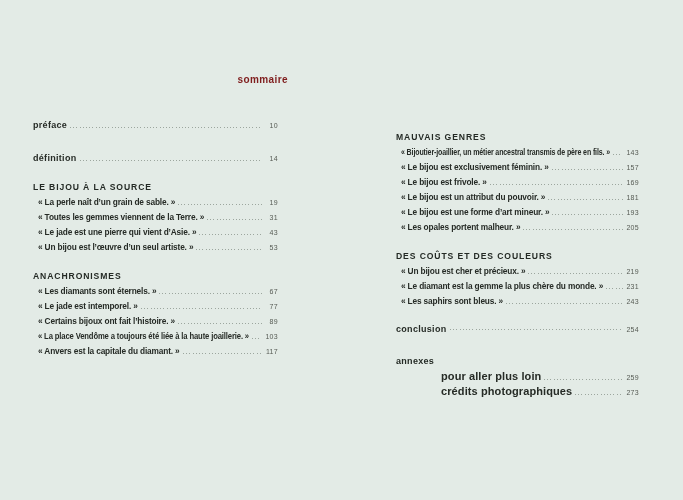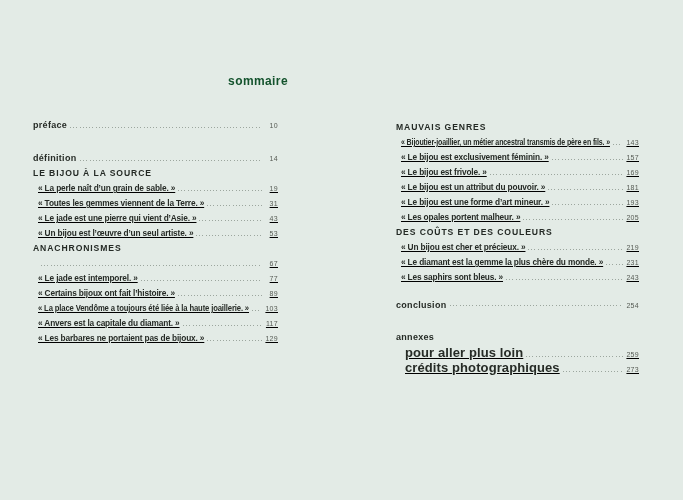--- a/index.html
+++ b/index.html
@@ -13,24 +13,24 @@
     position: relative;
     width: 683px; height: 500px;
     background: #e3ebe6;
     overflow: hidden;
   }
 
   .page-title {
     position: absolute;
     left: 43px; top: 74px; width: 245px;
     text-align: right;
-    font-size: 12px;
+    font-size: 10px;
     font-weight: bold;
     letter-spacing: 0.4px;
-    color: #14532d;
+    color: #7f1d1d;
   }
 
   .col { position: absolute; top: 118px; }
   .left-col  { left: 33px;  width: 245px; }
   .right-col { left: 396px; width: 243px; }
 
   .toc-row {
     display: flex;
     align-items: baseline;
     height: 15px;
@@ -67,42 +67,42 @@
   }
 
   
   .entry-standalone .label,
   .conclusion-row .label {
     font-size: 9px;
     letter-spacing: 0.3px;
   }
   .left-col > .entry-standalone + .entry-standalone { margin-top: 18px; }
 
-  .section { }
-  .col > .section:first-child { margin-top: 2px; }
+  .section { margin-top: 14px; }
+  .col > .section:first-child { margin-top: 12px; }
 
   .section-title {
     height: 15px; line-height: 15px;
     font-weight: bold;
     font-size: 8.6px;
     letter-spacing: 0.9px;
     color: #242a25;
   }
 
-  .section-items { padding-left: 5px; text-decoration: underline; }
+  .section-items { padding-left: 5px; }
 
   .conclusion-row { margin-top: 13px; align-items: center; }
 
   .annexes-block { margin-top: 17px; }
   .annexes-block .section-title {
     font-size: 9px;
     letter-spacing: 0.3px;
   }
   .annexes-block .section-items { padding-left: 9px; }
-  .annexes-block .label { font-size: 13px; letter-spacing: 0.1px; }
+  .annexes-block .label { font-size: 11px; letter-spacing: 0.1px; margin-left: 36px; }
 </style>
 </head>
 <body>
 
 <div class="spread">
   <div class="page-title">sommaire</div>
 
   <div class="col left-col">
       <div class="toc-row entry-standalone">
     <span class="label">préface</span>
@@ -136,20 +136,21 @@
     <span class="label">« Un bijou est l’œuvre d’un seul artiste. »</span>
     <span class="leader"></span>
     <span class="page">53</span>
   </div>
         </div>
   </div>
       <div class="section">
     <div class="section-title">ANACHRONISMES</div>
     <div class="section-items">
           <div class="toc-row item">
+    <span class="label">« Les diamants sont éternels. »</span>
     <span class="leader"></span>
     <span class="page">67</span>
   </div>
           <div class="toc-row item">
     <span class="label">« Le jade est intemporel. »</span>
     <span class="leader"></span>
     <span class="page">77</span>
   </div>
           <div class="toc-row item">
     <span class="label">« Certains bijoux ont fait l’histoire. »</span>
@@ -158,25 +159,20 @@
   </div>
           <div class="toc-row item">
     <span class="label" style="width: 211px; transform: scaleX(0.923414);">« La place Vendôme a toujours été liée à la haute joaillerie. »</span>
     <span class="leader"></span>
     <span class="page">103</span>
   </div>
           <div class="toc-row item">
     <span class="label">« Anvers est la capitale du diamant. »</span>
     <span class="leader"></span>
     <span class="page">117</span>
-  </div>
-          <div class="toc-row item">
-    <span class="label">« Les barbares ne portaient pas de bijoux. »</span>
-    <span class="leader"></span>
-    <span class="page">129</span>
   </div>
         </div>
   </div>
     </div>
   <div class="col right-col">
       <div class="section">
     <div class="section-title">MAUVAIS GENRES</div>
     <div class="section-items">
           <div class="toc-row item">
     <span class="label" style="width: 209px; transform: scaleX(0.848408);">« Bijoutier-joaillier, un métier ancestral transmis de père en fils. »</span>

